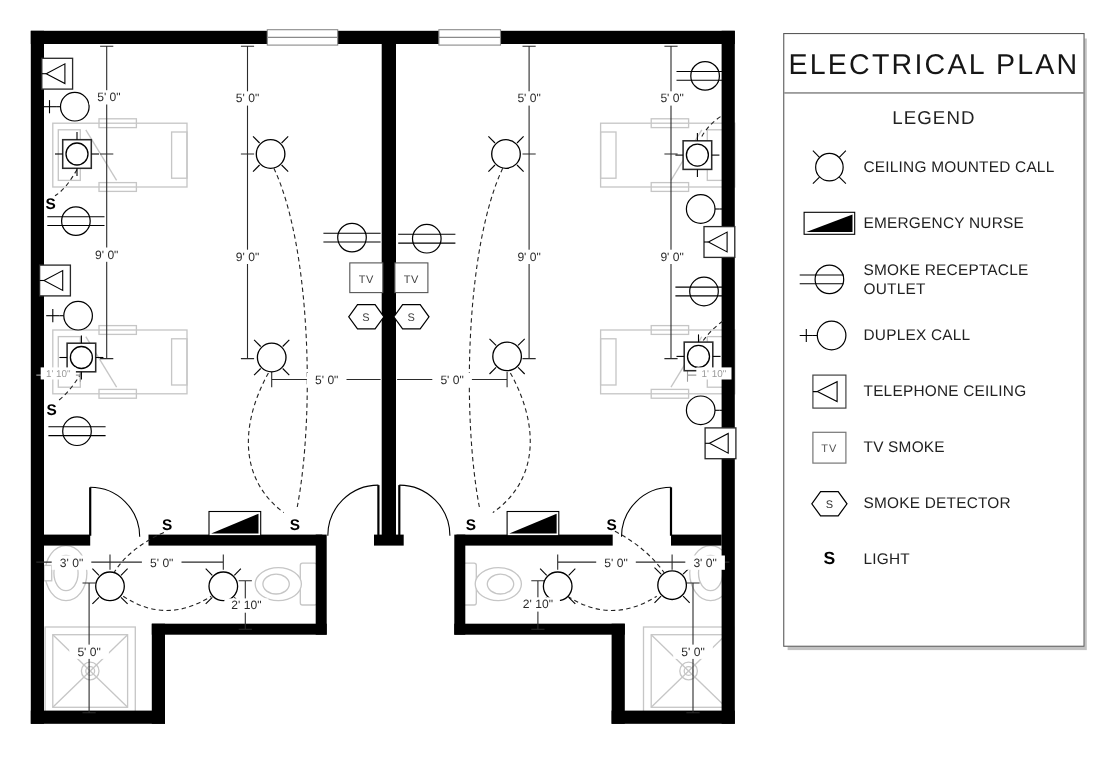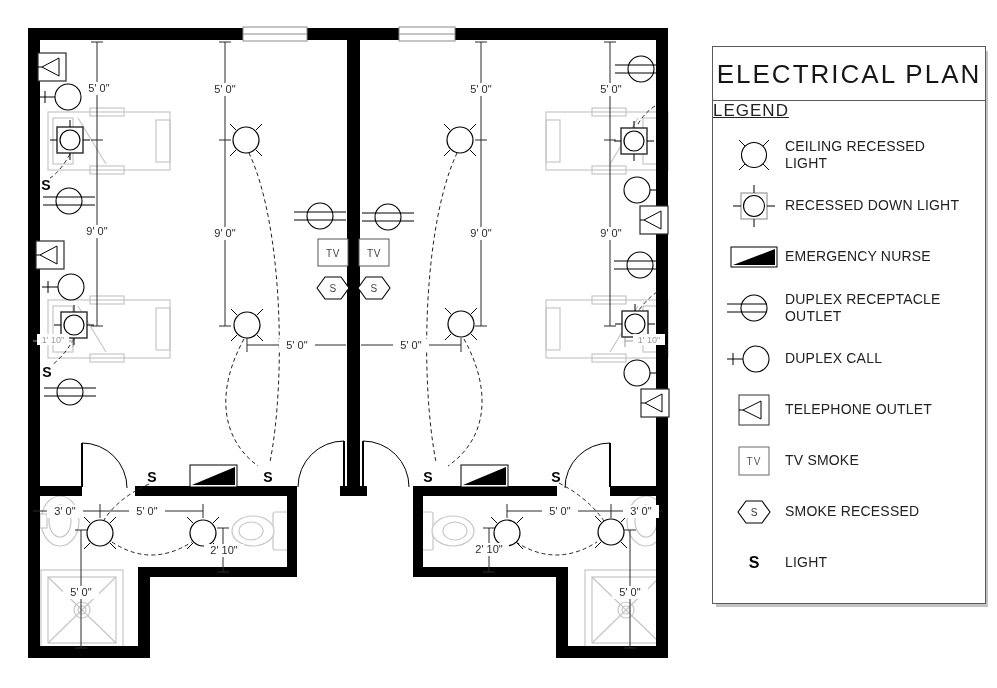--- a/index.html
+++ b/index.html
@@ -4,26 +4,26 @@
 <style>
   html,body{margin:0;padding:0;background:#fff;}
   body{width:997px;height:688px;position:relative;overflow:hidden;
        font-family:"Liberation Sans","DejaVu Sans",sans-serif;}
   #plan-svg{position:absolute;left:0;top:0;}
   .dimtxt{font-size:11px;fill:#2b2b2b;}
   .dimtxt-sm{font-size:9px;fill:#9a9a9a;}
   .sw{font-size:14px;font-weight:bold;fill:#000;}
   .boxtxt{font-size:10px;fill:#444;letter-spacing:.5px;}
   
-  .panel{position:absolute;left:712px;top:46px;width:272px;height:556px;
+  .panel{position:absolute;left:712px;top:30px;width:272px;height:556px;
          background:#fff;border:1px solid #5a5a5a;box-shadow:3px 4px 0 -1px #c2c2c2;}
   .panel-title{height:53px;line-height:54px;text-align:center;font-size:26px;
                letter-spacing:2px;color:#161616;border-bottom:1px solid #5a5a5a;}
-  .legend-heading{font-size:17px;
-                  letter-spacing:1px;color:#222;text-decoration:underline;}
+  .legend-heading{margin-top:13px;text-align:center;font-size:17px;
+                  letter-spacing:1px;color:#222;}
   .legend-items{margin-top:8px;}
   .legend-row{display:flex;align-items:center;height:51px;padding-left:10px;}
   .legend-sym{width:62px;flex:0 0 62px;display:flex;justify-content:center;}
   .legend-label{font-size:14px;color:#222;max-width:180px;line-height:1.2;
                 letter-spacing:.2px;}
   .lg-s{font-size:16px;font-weight:bold;color:#000;}
 </style>
 </head>
 <body>
 
@@ -283,56 +283,43 @@
     <div class="legend-row">
       <div class="legend-sym">
         <svg width="56" height="42" viewBox="-28 -21 56 42">
           <line x1="9" y1="-9" x2="15" y2="-15" stroke="#000"></line>
             <line x1="-9" y1="-9" x2="-15" y2="-15" stroke="#000"></line>
           <line x1="9" y1="9" x2="15" y2="15" stroke="#000"></line>
             <line x1="-9" y1="9" x2="-15" y2="15" stroke="#000"></line>
           <circle r="12.5" fill="#fff" stroke="#000" stroke-width="1.1"></circle>
         </svg>
       </div>
-      <div class="legend-label">CEILING RECESSED LIGHT</div>
-    </div>
-
-    <div class="legend-row">
-      <div class="legend-sym">
-        <svg width="56" height="44" viewBox="-28 -22 56 44">
-          <rect x="-13" y="-13" width="26" height="26" fill="#fff" stroke="#9a9a9a" stroke-width="1.2"></rect>
-          <circle r="10.5" fill="#fff" stroke="#000" stroke-width="1.1"></circle>
-          <line x1="-21" y1="0" x2="-13" y2="0" stroke="#000"></line>
-            <line x1="13" y1="0" x2="21" y2="0" stroke="#000"></line>
-          <line x1="0" y1="-21" x2="0" y2="-13" stroke="#000"></line>
-            <line x1="0" y1="13" x2="0" y2="21" stroke="#000"></line>
-        </svg>
-      </div>
-      <div class="legend-label">RECESSED DOWN LIGHT</div>
-    </div>
+      <div class="legend-label">CEILING MOUNTED CALL</div>
+    </div>
+
 
     <div class="legend-row">
       <div class="legend-sym">
         <svg width="56" height="28" viewBox="-28 -14 56 28">
           <rect x="-23" y="-10" width="46" height="20" fill="#fff" stroke="#000"></rect>
           <polygon points="-21,8 21,8 21,-8" fill="#000"></polygon>
         </svg>
       </div>
       <div class="legend-label">EMERGENCY NURSE</div>
     </div>
 
     <div class="legend-row">
       <div class="legend-sym">
         <svg width="56" height="34" viewBox="-28 -17 56 34">
           <line x1="-27" y1="-4" x2="13" y2="-4" stroke="#000"></line>
           <line x1="-27" y1="4" x2="13" y2="4" stroke="#000"></line>
           <circle cx="0" cy="0" r="13" fill="none" stroke="#000" stroke-width="1.1"></circle>
         </svg>
       </div>
-      <div class="legend-label">DUPLEX RECEPTACLE OUTLET</div>
+      <div class="legend-label">SMOKE RECEPTACLE OUTLET</div>
     </div>
 
     <div class="legend-row">
       <div class="legend-sym">
         <svg width="56" height="34" viewBox="-28 -17 56 34">
           <line x1="-27" y1="0" x2="-15" y2="0" stroke="#000"></line>
           <line x1="-21" y1="-6" x2="-21" y2="6" stroke="#000"></line>
           <line x1="-15" y1="0" x2="-11" y2="0" stroke="#000"></line>
           <circle cx="2" cy="0" r="13" fill="#fff" stroke="#000" stroke-width="1.1"></circle>
         </svg>
@@ -341,41 +328,41 @@
     </div>
 
     <div class="legend-row">
       <div class="legend-sym">
         <svg width="56" height="36" viewBox="-28 -18 56 36">
           <rect x="-15" y="-15" width="30" height="30" fill="#fff" stroke="#444" stroke-width="1.1"></rect>
           <line x1="-15" y1="0" x2="-11" y2="0" stroke="#000"></line>
           <polygon points="7,-9 7,9 -11,0" fill="none" stroke="#000"></polygon>
         </svg>
       </div>
-      <div class="legend-label">TELEPHONE OUTLET</div>
+      <div class="legend-label">TELEPHONE CEILING</div>
     </div>
 
     <div class="legend-row">
       <div class="legend-sym">
         <svg width="56" height="36" viewBox="-28 -18 56 36">
           <rect x="-15" y="-14" width="30" height="28" fill="#fff" stroke="#777" stroke-width="1.1"></rect>
           <text x="0" y="4" text-anchor="middle" font-size="10" fill="#555" letter-spacing="1">TV</text>
         </svg>
       </div>
       <div class="legend-label">TV SMOKE</div>
     </div>
 
     <div class="legend-row">
       <div class="legend-sym">
         <svg width="56" height="32" viewBox="-28 -16 56 32">
           <polygon points="-16,0 -8,-11 8,-11 16,0 8,11 -8,11" fill="#fff" stroke="#000" stroke-width="1.1"></polygon>
           <text x="0" y="4" text-anchor="middle" font-size="10" fill="#333">S</text>
         </svg>
       </div>
-      <div class="legend-label">SMOKE RECESSED</div>
+      <div class="legend-label">SMOKE DETECTOR</div>
     </div>
 
     <div class="legend-row">
       <div class="legend-sym">
         <span class="lg-s">S</span>
       </div>
       <div class="legend-label">LIGHT</div>
     </div>
 
   </div>

